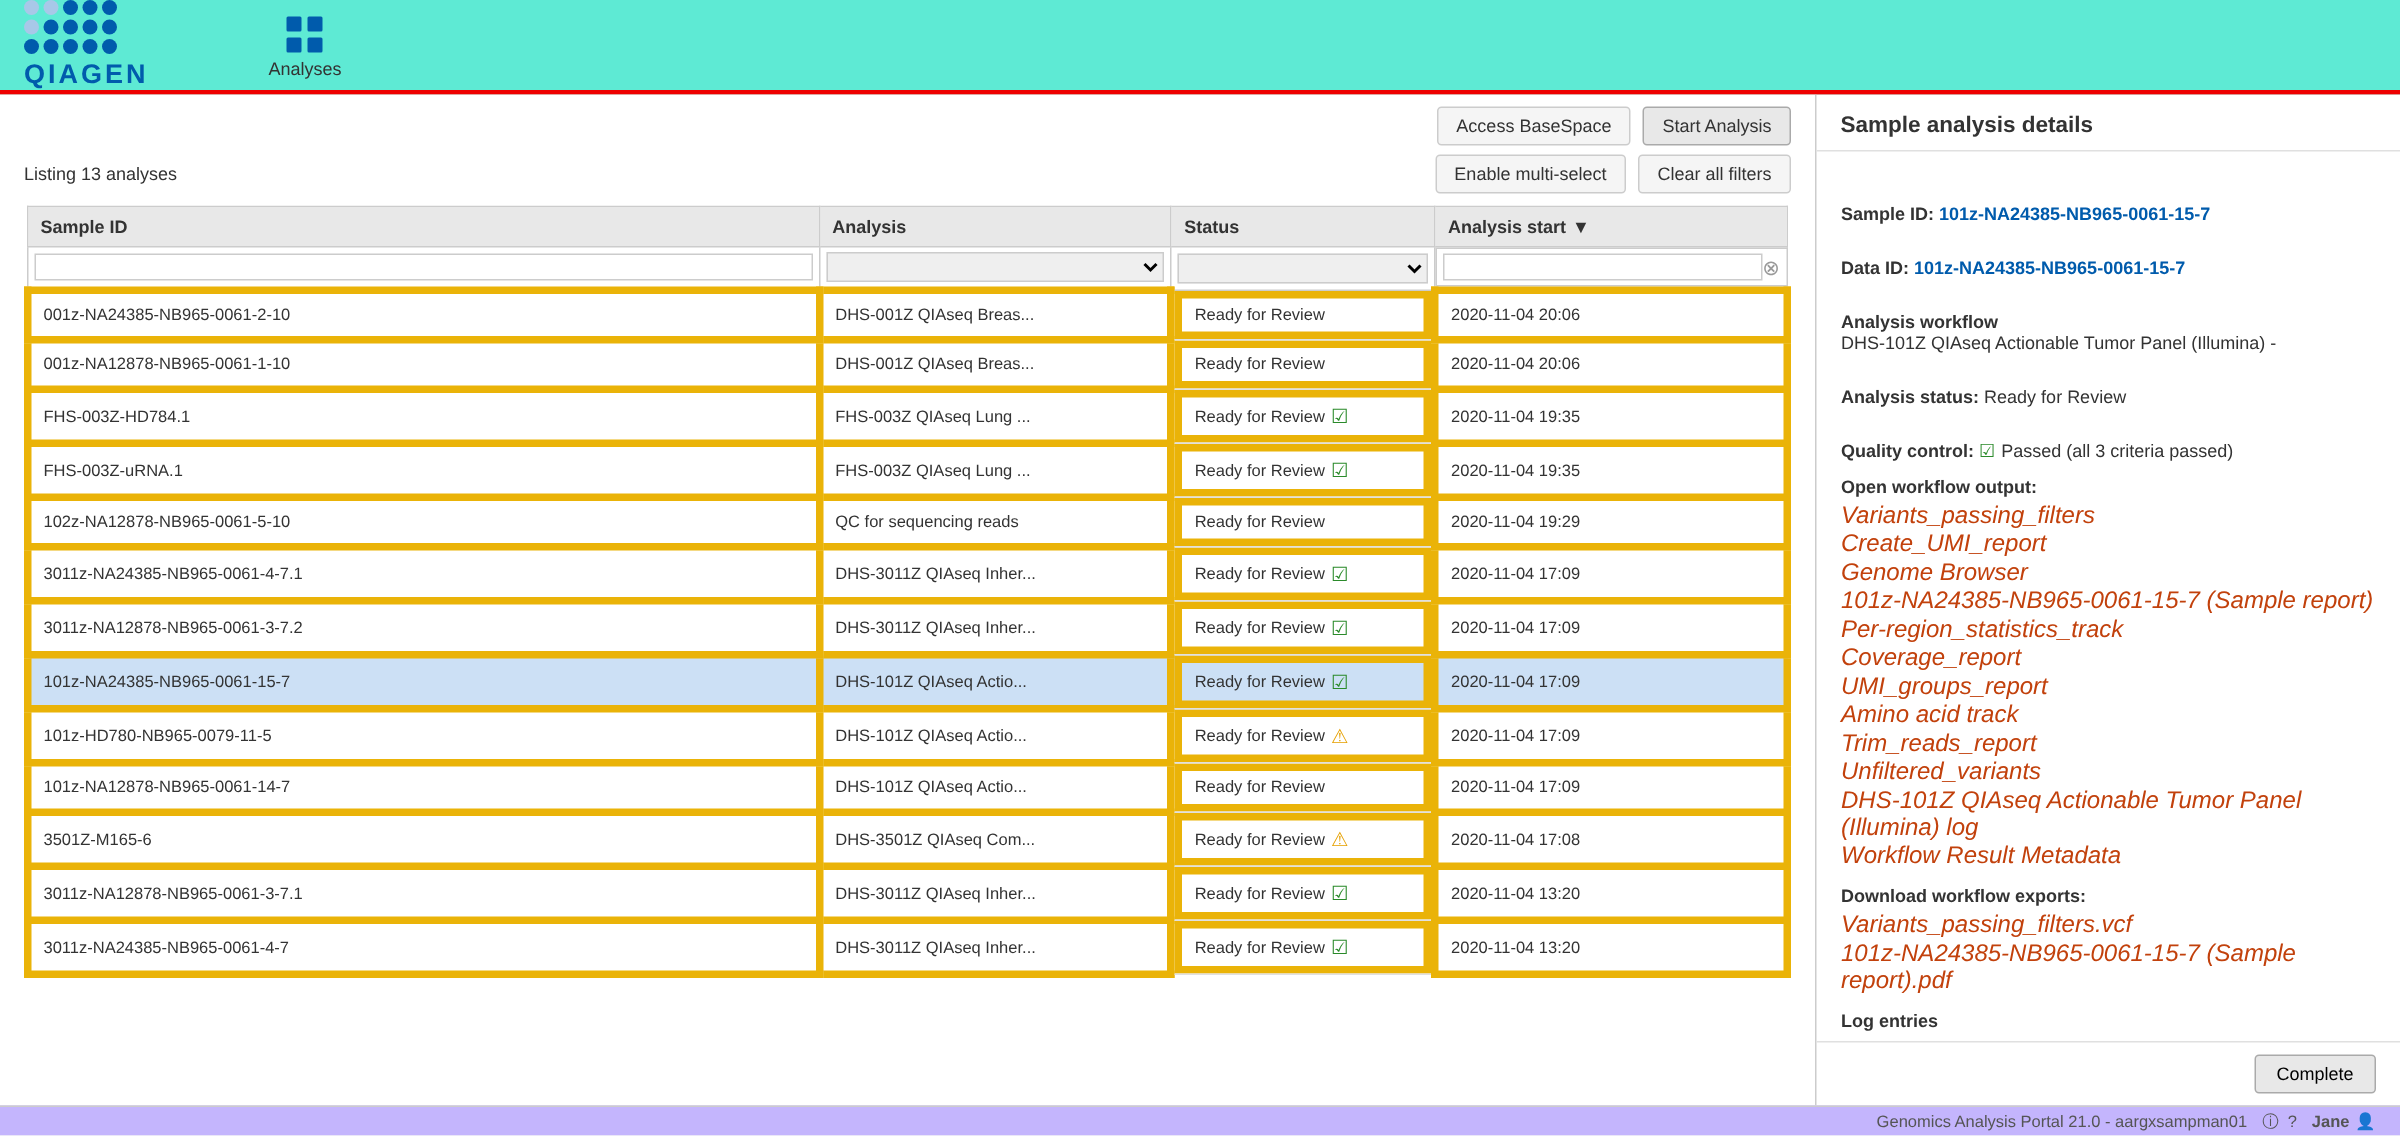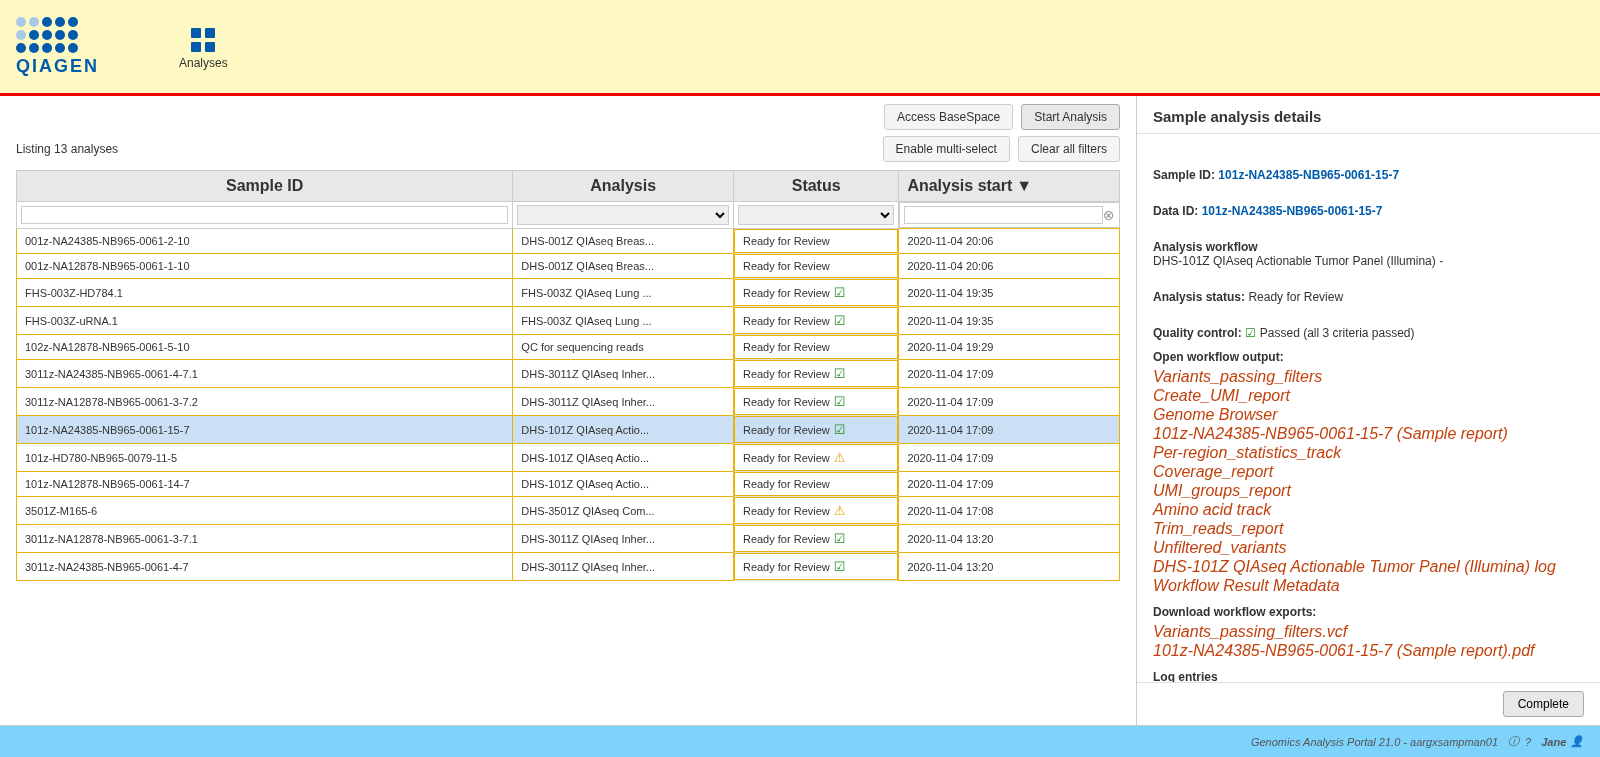--- a/index.html
+++ b/index.html
@@ -1,19 +1,19 @@
 <!DOCTYPE html>
 <html><head>
   <meta charset="utf-8">
   <style>
     * { box-sizing: border-box; margin: 0; padding: 0; }
     body { font-family: Arial, sans-serif; font-size: 12px; background: #f0f0f0; color: #333; height: 757px; overflow: hidden; display: flex; flex-direction: column; }
 
     
-    .header { background: #fef9c3; border-bottom: 3px solid #e00; display: flex; align-items: center; padding: 8px 16px; height: 96px; flex-shrink: 0; }
+    .header { background: #5eead4; border-bottom: 3px solid #e00; display: flex; align-items: center; padding: 8px 16px; height: 63px; flex-shrink: 0; }
     .logo-area { display: flex; align-items: center; gap: 8px; }
     .logo-dots { display: grid; grid-template-columns: repeat(5,10px); gap: 3px; }
     .dot { width: 10px; height: 10px; border-radius: 50%; background: #005bac; }
     .dot.light { background: #a8c8e8; }
     .nav-icon-area { display: flex; flex-direction: column; align-items: center; margin-left: 80px; cursor: pointer; }
     .nav-icon-area svg { width: 32px; height: 32px; }
 
     
     .main-content { display: flex; flex: 1; overflow: hidden; }
 
@@ -26,56 +26,56 @@
     .toolbar-row2 { display: flex; justify-content: space-between; align-items: center; }
 
     .btn { padding: 5px 12px; border: 1px solid #ccc; border-radius: 3px; cursor: pointer; font-size: 12px; background: #f5f5f5; color: #333; }
     .btn-primary { background: #e8e8e8; border-color: #aaa; }
 
     .listing-text { font-size: 12px; color: #333; font-weight: normal; }
 
     
     .table-container { flex: 1; overflow-y: auto; padding: 0 16px 16px; }
     table { width: 100%; border-collapse: collapse; background: #fff; }
-    thead tr th { background: #e8e8e8; border: 1px solid #ccc; padding: 6px 8px; text-align: center; font-size: 16px; font-weight: bold; position: sticky; top: 0; }
+    thead tr th { background: #e8e8e8; border: 1px solid #ccc; padding: 6px 8px; text-align: left; font-size: 12px; font-weight: bold; position: sticky; top: 0; }
     thead tr.filter-row td { background: #fff; border: 1px solid #ccc; padding: 3px 4px; }
     tbody tr { border-bottom: 1px solid #e0e0e0; }
     tbody tr.selected { background: #cce0f5; }
-    tbody tr td { padding: 5px 8px; border: 1px solid #eab308; font-size: 11px; }
+    tbody tr td { padding: 5px 8px; border: 5px solid #eab308; font-size: 11px; }
 
     .filter-input { width: 100%; border: 1px solid #ccc; padding: 2px 4px; font-size: 11px; }
     .filter-select { width: 100%; border: 1px solid #ccc; padding: 2px 2px; font-size: 11px; }
 
     .status-text { font-size: 11px; }
     .check-green { color: #2a8a2a; font-size: 13px; }
     .check-warn { color: #e6a000; font-size: 13px; }
 
     
-    .right-panel { width: 464px; background: #fff; border-left: 1px solid #ccc; display: flex; flex-direction: column; overflow: hidden; flex-shrink: 0; }
+    .right-panel { width: 390px; background: #fff; border-left: 1px solid #ccc; display: flex; flex-direction: column; overflow: hidden; flex-shrink: 0; }
     .right-panel-header { padding: 12px 16px 8px; border-bottom: 1px solid #e0e0e0; }
     .right-panel-header h2 { font-size: 15px; font-weight: bold; color: #333; }
     .right-panel-content { flex: 1; overflow-y: auto; padding: 12px 16px; }
     .right-panel-footer { padding: 8px 16px; border-top: 1px solid #e0e0e0; display: flex; justify-content: flex-end; }
 
     .detail-row { margin-bottom: 8px; font-size: 12px; margin-top: 22px; }
     .detail-label { font-weight: bold; }
     .detail-value { color: #333; }
     .detail-value.bold { font-weight: bold; color: #005bac; }
 
     .link { color: #c2410c; text-decoration: none; cursor: pointer; font-size: 16px; display: block; margin: 1px 0; font-style: italic; }
 
     .section-title { font-weight: bold; font-size: 12px; margin-top: 10px; margin-bottom: 4px; }
 
     .quality-badge { display: inline-flex; align-items: center; gap: 4px; font-size: 12px; }
     .quality-check { color: #2a8a2a; }
 
     .status-badge { font-size: 12px; }
 
     
-    .footer-bar { background: #7dd3fc; border-top: 1px solid #ccc; padding: 4px 16px; display: flex; justify-content: flex-end; align-items: center; font-size: 11px; color: #555; height: 32px; flex-shrink: 0; font-style: italic; }
+    .footer-bar { background: #c4b5fd; border-top: 1px solid #ccc; padding: 4px 16px; display: flex; justify-content: flex-end; align-items: center; font-size: 11px; color: #555; height: 20px; flex-shrink: 0; }
 
     .btn-complete { background: #e8e8e8; border: 1px solid #aaa; padding: 5px 14px; border-radius: 3px; cursor: pointer; font-size: 12px; }
 
     .scrollbar-thin::-webkit-scrollbar { width: 6px; }
     .scrollbar-thin::-webkit-scrollbar-track { background: #f0f0f0; }
     .scrollbar-thin::-webkit-scrollbar-thumb { background: #bbb; border-radius: 3px; }
 
     .clear-x { font-size: 14px; color: #999; cursor: pointer; }
     .col-with-arrow { display: flex; align-items: center; gap: 4px; }
   </style>

